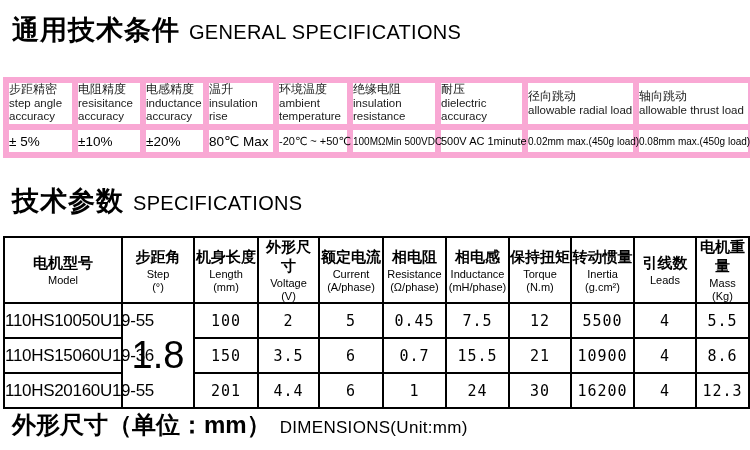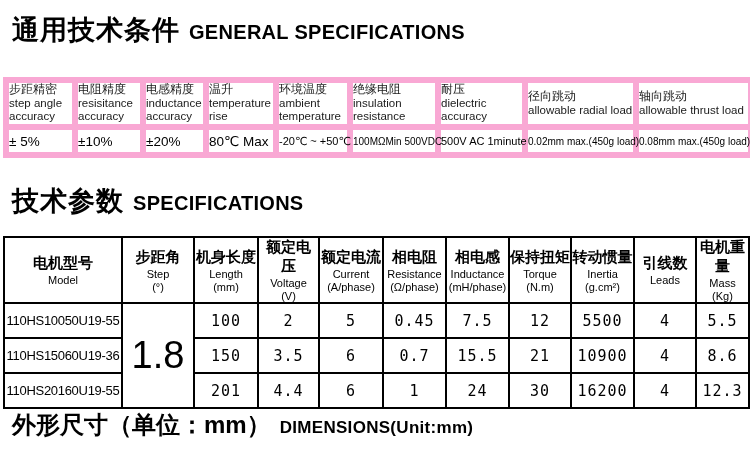--- a/index.html
+++ b/index.html
@@ -7,21 +7,21 @@
     position:relative;
     width:750px;height:450px;
     background:#ffffff;
     color:#000;
     font-family:"Liberation Sans","DejaVu Sans",sans-serif;
     overflow:hidden;
   }
   
   .sec-title{display:flex;align-items:baseline;gap:9px;margin-left:12px;}
   .sec-title .zh{font-weight:bold;font-size:27px;letter-spacing:1px;}
-  .sec-title .en{font-weight:bold;font-size:20px;letter-spacing:0.3px;}
+  .sec-title .en{font-weight:normal;font-size:20px;letter-spacing:0.3px;}
   .title1{padding-top:12px;}
   .title2{margin-top:25px;}
   .title3{}
   .title3 .zh{font-size:24px;letter-spacing:0;}
   .title3 .en{font-size:17px;}
 
   
   table{border-collapse:collapse;table-layout:fixed;}
   .t1{width:745px;margin:29px 0 0 3px;}
   .t1 td{border:6px solid #f9a8d4;vertical-align:middle;padding:0;}
@@ -33,21 +33,21 @@
   .t1 .fs11{font-size:11px;}
   .t1 .fs10{font-size:10px;}
 
   
   .t2{width:745px;margin:17px 0 0 3px;}
   .t2 td{border:2px solid #000;text-align:center;vertical-align:middle;padding:0;}
   .t2 .hd{height:61px;}
   .t2 .hd .zh{display:block;font-weight:bold;font-size:15px;}
   .t2 .hd .sub{display:block;font-size:11px;margin-top:1px;}
   .t2 .drow td{height:33px;}
-  .t2 .model{font-size:13px;letter-spacing:-0.3px;white-space:nowrap;}
+  .t2 .model{font-size:17px;letter-spacing:-0.3px;white-space:nowrap;}
   .t2 .num{font-family:"DejaVu Sans Mono","Liberation Mono",monospace;font-size:15px;letter-spacing:1px;}
   .t2 .step-big{font-family:Liberation Sans, sans-serif;font-size:38px;letter-spacing:0;}
 </style>
 </head>
 <body>
 
 <div class="page">
 
   <div class="sec-title title1">
     <span class="zh">通用技术条件</span>
@@ -75,21 +75,21 @@
       <td class="hd">
         <span class="zh">电阻精度</span>
         <span class="en">resisitance accuracy</span>
       </td>
       <td class="hd">
         <span class="zh">电感精度</span>
         <span class="en">inductance accuracy</span>
       </td>
       <td class="hd">
         <span class="zh">温升</span>
-        <span class="en">temperature rise</span>
+        <span class="en">insulation rise</span>
       </td>
       <td class="hd">
         <span class="zh">环境温度</span>
         <span class="en">ambient temperature</span>
       </td>
       <td class="hd">
         <span class="zh">绝缘电阻</span>
         <span class="en">insulation resistance</span>
       </td>
       <td class="hd">
@@ -149,21 +149,21 @@
         <span class="zh">步距角</span>
         <span class="sub">Step</span>
         <span class="sub">(°)</span>
       </td>
       <td class="hd">
         <span class="zh">机身长度</span>
         <span class="sub">Length</span>
         <span class="sub">(mm)</span>
       </td>
       <td class="hd">
-        <span class="zh">额定电压</span>
+        <span class="zh">外形尺寸</span>
         <span class="sub">Voltage</span>
         <span class="sub">(V)</span>
       </td>
       <td class="hd">
         <span class="zh">额定电流</span>
         <span class="sub">Current</span>
         <span class="sub">(A/phase)</span>
       </td>
       <td class="hd">
         <span class="zh">相电阻</span>

